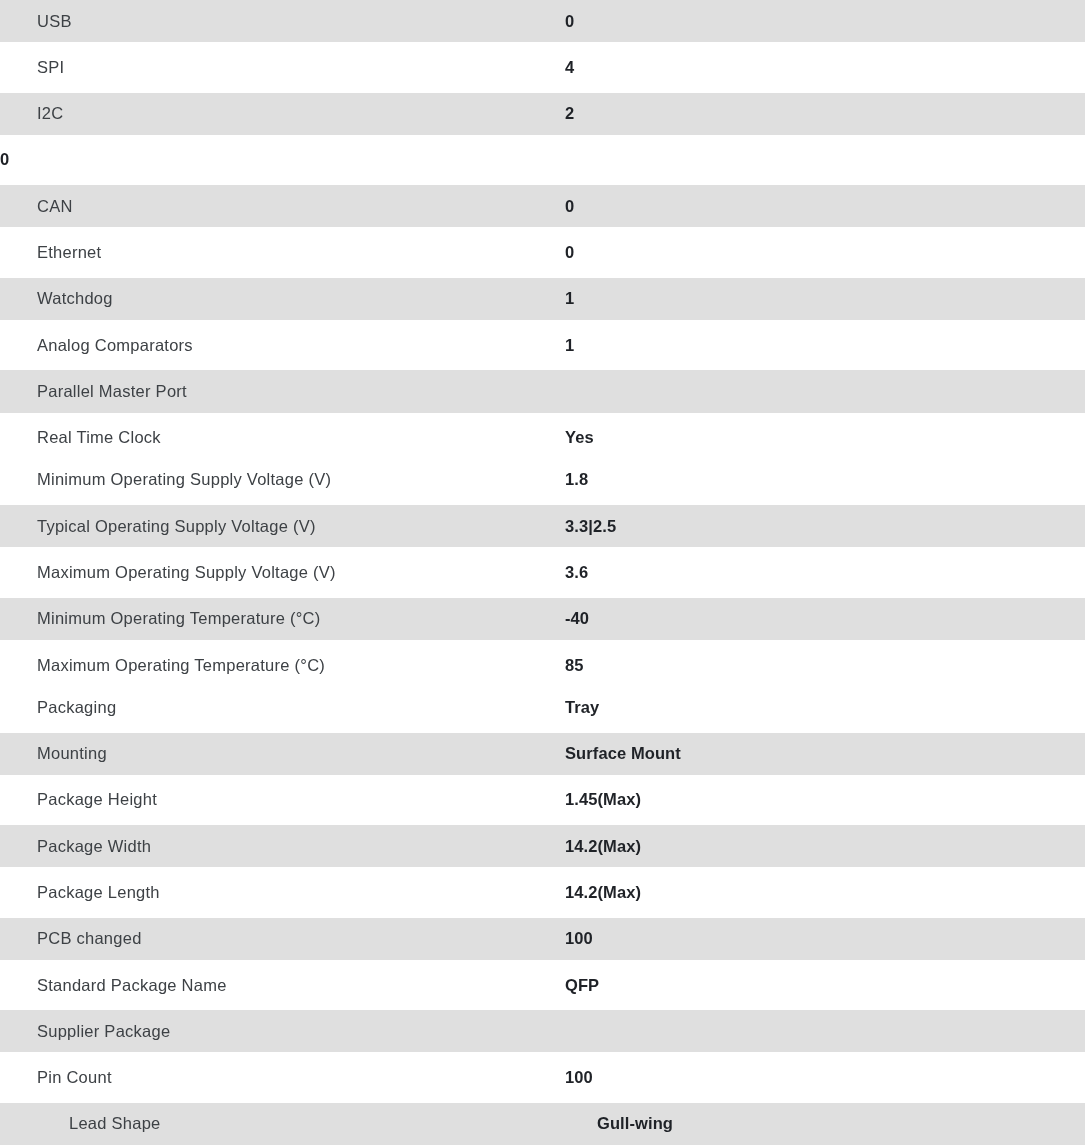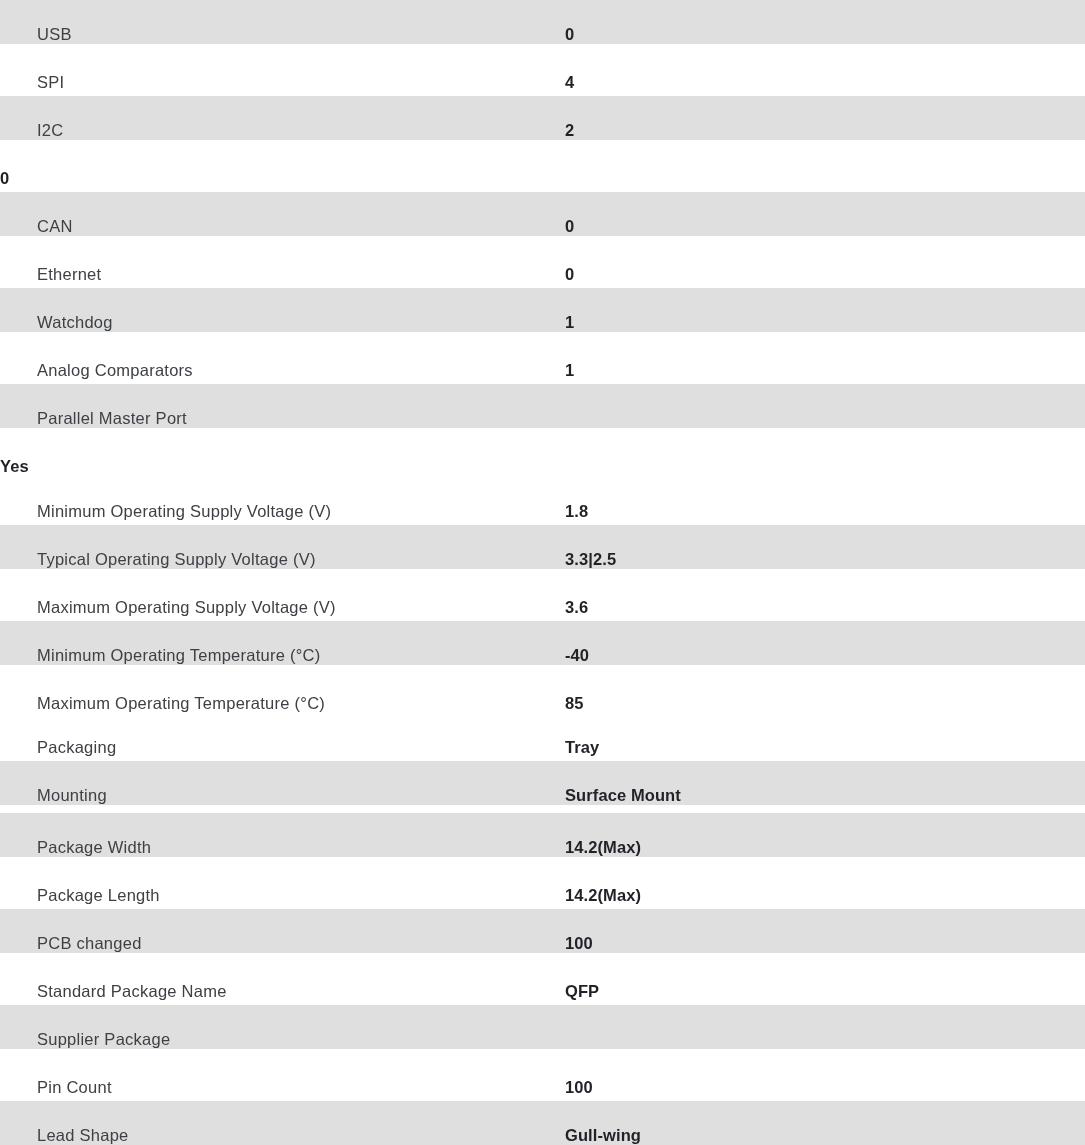--- a/index.html
+++ b/index.html
@@ -13,31 +13,31 @@
     display: flex;
     flex-direction: column;
     font-family: "Liberation Sans", sans-serif;
     background: var(--row-bg, #ffffff);
     overflow: hidden;
   }
   .spec-row {
     flex: 1 1 0;
     min-height: 0;
     display: flex;
-    align-items: flex-end;
+    align-items: center;
     box-sizing: border-box;
     background: var(--row-bg, #ffffff);
   }
   .spec-row.stripe {
     background: var(--stripe-bg, #dfdfdf);
     border-top: 4px solid var(--row-bg, #ffffff);
     border-bottom: 4px solid var(--row-bg, #ffffff);
   }
   .spec-row.stripe.first { border-top: 0; }
-  .spec-row.stripe.last  { border-bottom: 0; }
+  .spec-row.stripe.last  { border-bottom: 0; padding-left: 32px; }
   .spec-label {
     width: 565px;
     box-sizing: border-box;
     padding-left: 37px;
     font-size: 16.5px;
     letter-spacing: 0.25px;
     color: var(--label-color, #3d4145);
     white-space: nowrap;
     overflow: hidden;
   }
@@ -92,20 +92,21 @@
   <div class="spec-row">
     <div class="spec-label">Analog Comparators</div>
     <div class="spec-value">1</div>
   </div>
 
   <div class="spec-row stripe">
     <div class="spec-label">Parallel Master Port</div>
   </div>
 
   <div class="spec-row">
+    <div class="spec-label">Real Time Clock</div>
     <div class="spec-value">Yes</div>
   </div>
 
 
   <div class="spec-row">
     <div class="spec-label">Minimum Operating Supply Voltage (V)</div>
     <div class="spec-value">1.8</div>
   </div>
 
   <div class="spec-row stripe">
@@ -132,20 +133,24 @@
   <div class="spec-row">
     <div class="spec-label">Packaging</div>
     <div class="spec-value">Tray</div>
   </div>
 
   <div class="spec-row stripe">
     <div class="spec-label">Mounting</div>
     <div class="spec-value">Surface Mount</div>
   </div>
 
+  <div class="spec-row">
+    <div class="spec-label">Package Height</div>
+    <div class="spec-value">1.45(Max)</div>
+  </div>
 
   <div class="spec-row stripe">
     <div class="spec-label">Package Width</div>
     <div class="spec-value">14.2(Max)</div>
   </div>
 
   <div class="spec-row">
     <div class="spec-label">Package Length</div>
     <div class="spec-value">14.2(Max)</div>
   </div>

